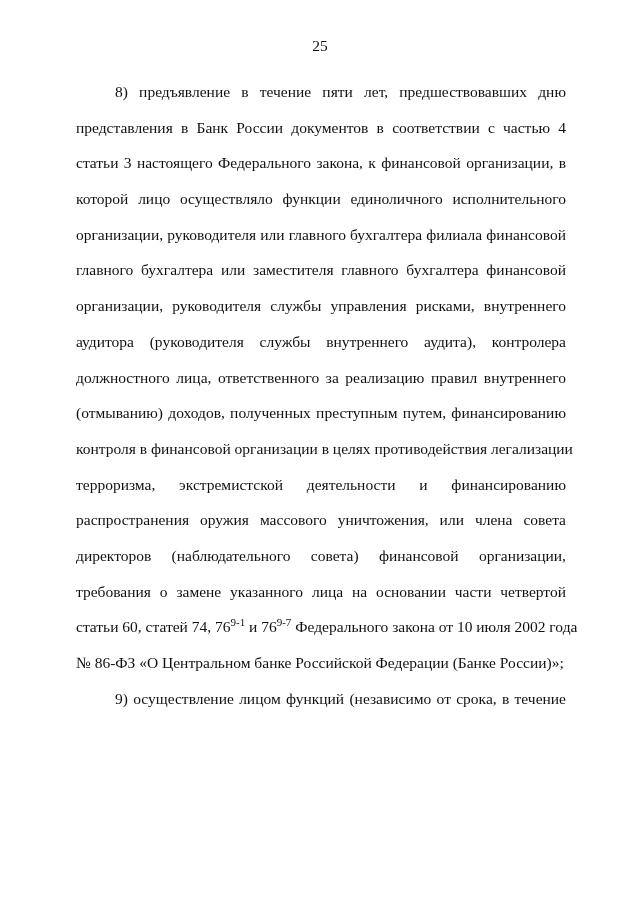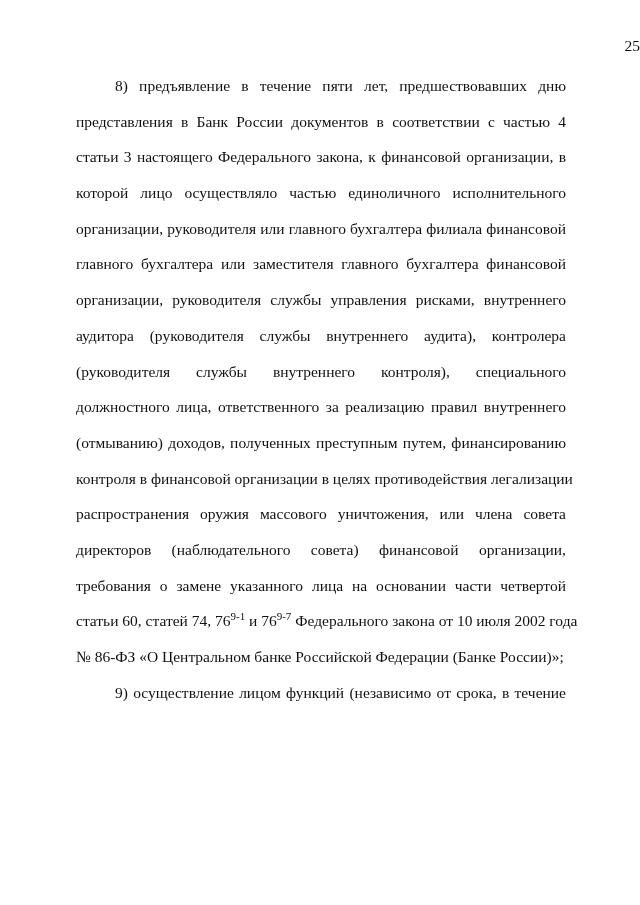--- a/index.html
+++ b/index.html
@@ -4,24 +4,24 @@
 <style>
   html, body { margin: 0; padding: 0; background: #ffffff; }
   body { width: 640px; height: 905px; position: relative; overflow: hidden; }
   .page {
     position: absolute; left: 0; top: 0; width: 640px; height: 905px;
     background: #ffffff; color: #111111;
     font-family: "Liberation Serif", "DejaVu Serif", serif;
   }
   .page-number {
     position: absolute; top: 36px; left: 0; width: 640px;
-    text-align: right; font-size: 15.5px; line-height: 20px;
+    text-align: center; font-size: 15.5px; line-height: 20px;
   }
   .body-text {
-    position: absolute; left: 76px; top: 68px; width: 490px;
+    position: absolute; left: 76px; top: 74px; width: 490px;
   }
   .line {
     height: 35.7px; line-height: 35.7px; font-size: 15.5px;
     white-space: nowrap; text-align: justify; text-align-last: justify;
     overflow: visible;
   }
   .line.indent { padding-left: 39px; }
   .line.last { text-align-last: left; }
   sup { font-size: 11px; line-height: 0; vertical-align: 6px; }
 </style>
@@ -29,29 +29,29 @@
 <body>
 
 <div class="page">
   <div class="page-number">25</div>
 
   <div class="body-text">
     <div>
       <div class="line indent">8) предъявление в течение пяти лет, предшествовавших дню</div>
       <div class="line">представления в Банк России документов в соответствии с частью 4</div>
       <div class="line">статьи 3 настоящего Федерального закона, к финансовой организации, в</div>
-      <div class="line">которой лицо осуществляло частью единоличного исполнительного</div>
+      <div class="line">которой лицо осуществляло функции единоличного исполнительного</div>
       <div class="line">организации, руководителя или главного бухгалтера филиала финансовой</div>
       <div class="line">главного бухгалтера или заместителя главного бухгалтера финансовой</div>
       <div class="line">организации, руководителя службы управления рисками, внутреннего</div>
       <div class="line">аудитора (руководителя службы внутреннего аудита), контролера</div>
-      <div class="line">(руководителя службы внутреннего контроля), специального</div>
       <div class="line">должностного лица, ответственного за реализацию правил внутреннего</div>
       <div class="line">(отмыванию) доходов, полученных преступным путем, финансированию</div>
       <div class="line">контроля в финансовой организации в целях противодействия легализации</div>
+      <div class="line">терроризма, экстремистской деятельности и финансированию</div>
       <div class="line">распространения оружия массового уничтожения, или члена совета</div>
       <div class="line">директоров (наблюдательного совета) финансовой организации,</div>
       <div class="line">требования о замене указанного лица на основании части четвертой</div>
       <div class="line"><span>статьи 60, статей 74, 76</span><sup>9-1</sup><span> и 76</span><sup>9-7</sup><span> Федерального закона от 10 июля 2002 года</span></div>
       <div class="line last">№ 86-ФЗ «О Центральном банке Российской Федерации (Банке России)»;</div>
     </div>
 
     <div>
       <div class="line indent">9) осуществление лицом функций (независимо от срока, в течение</div>
     </div>

